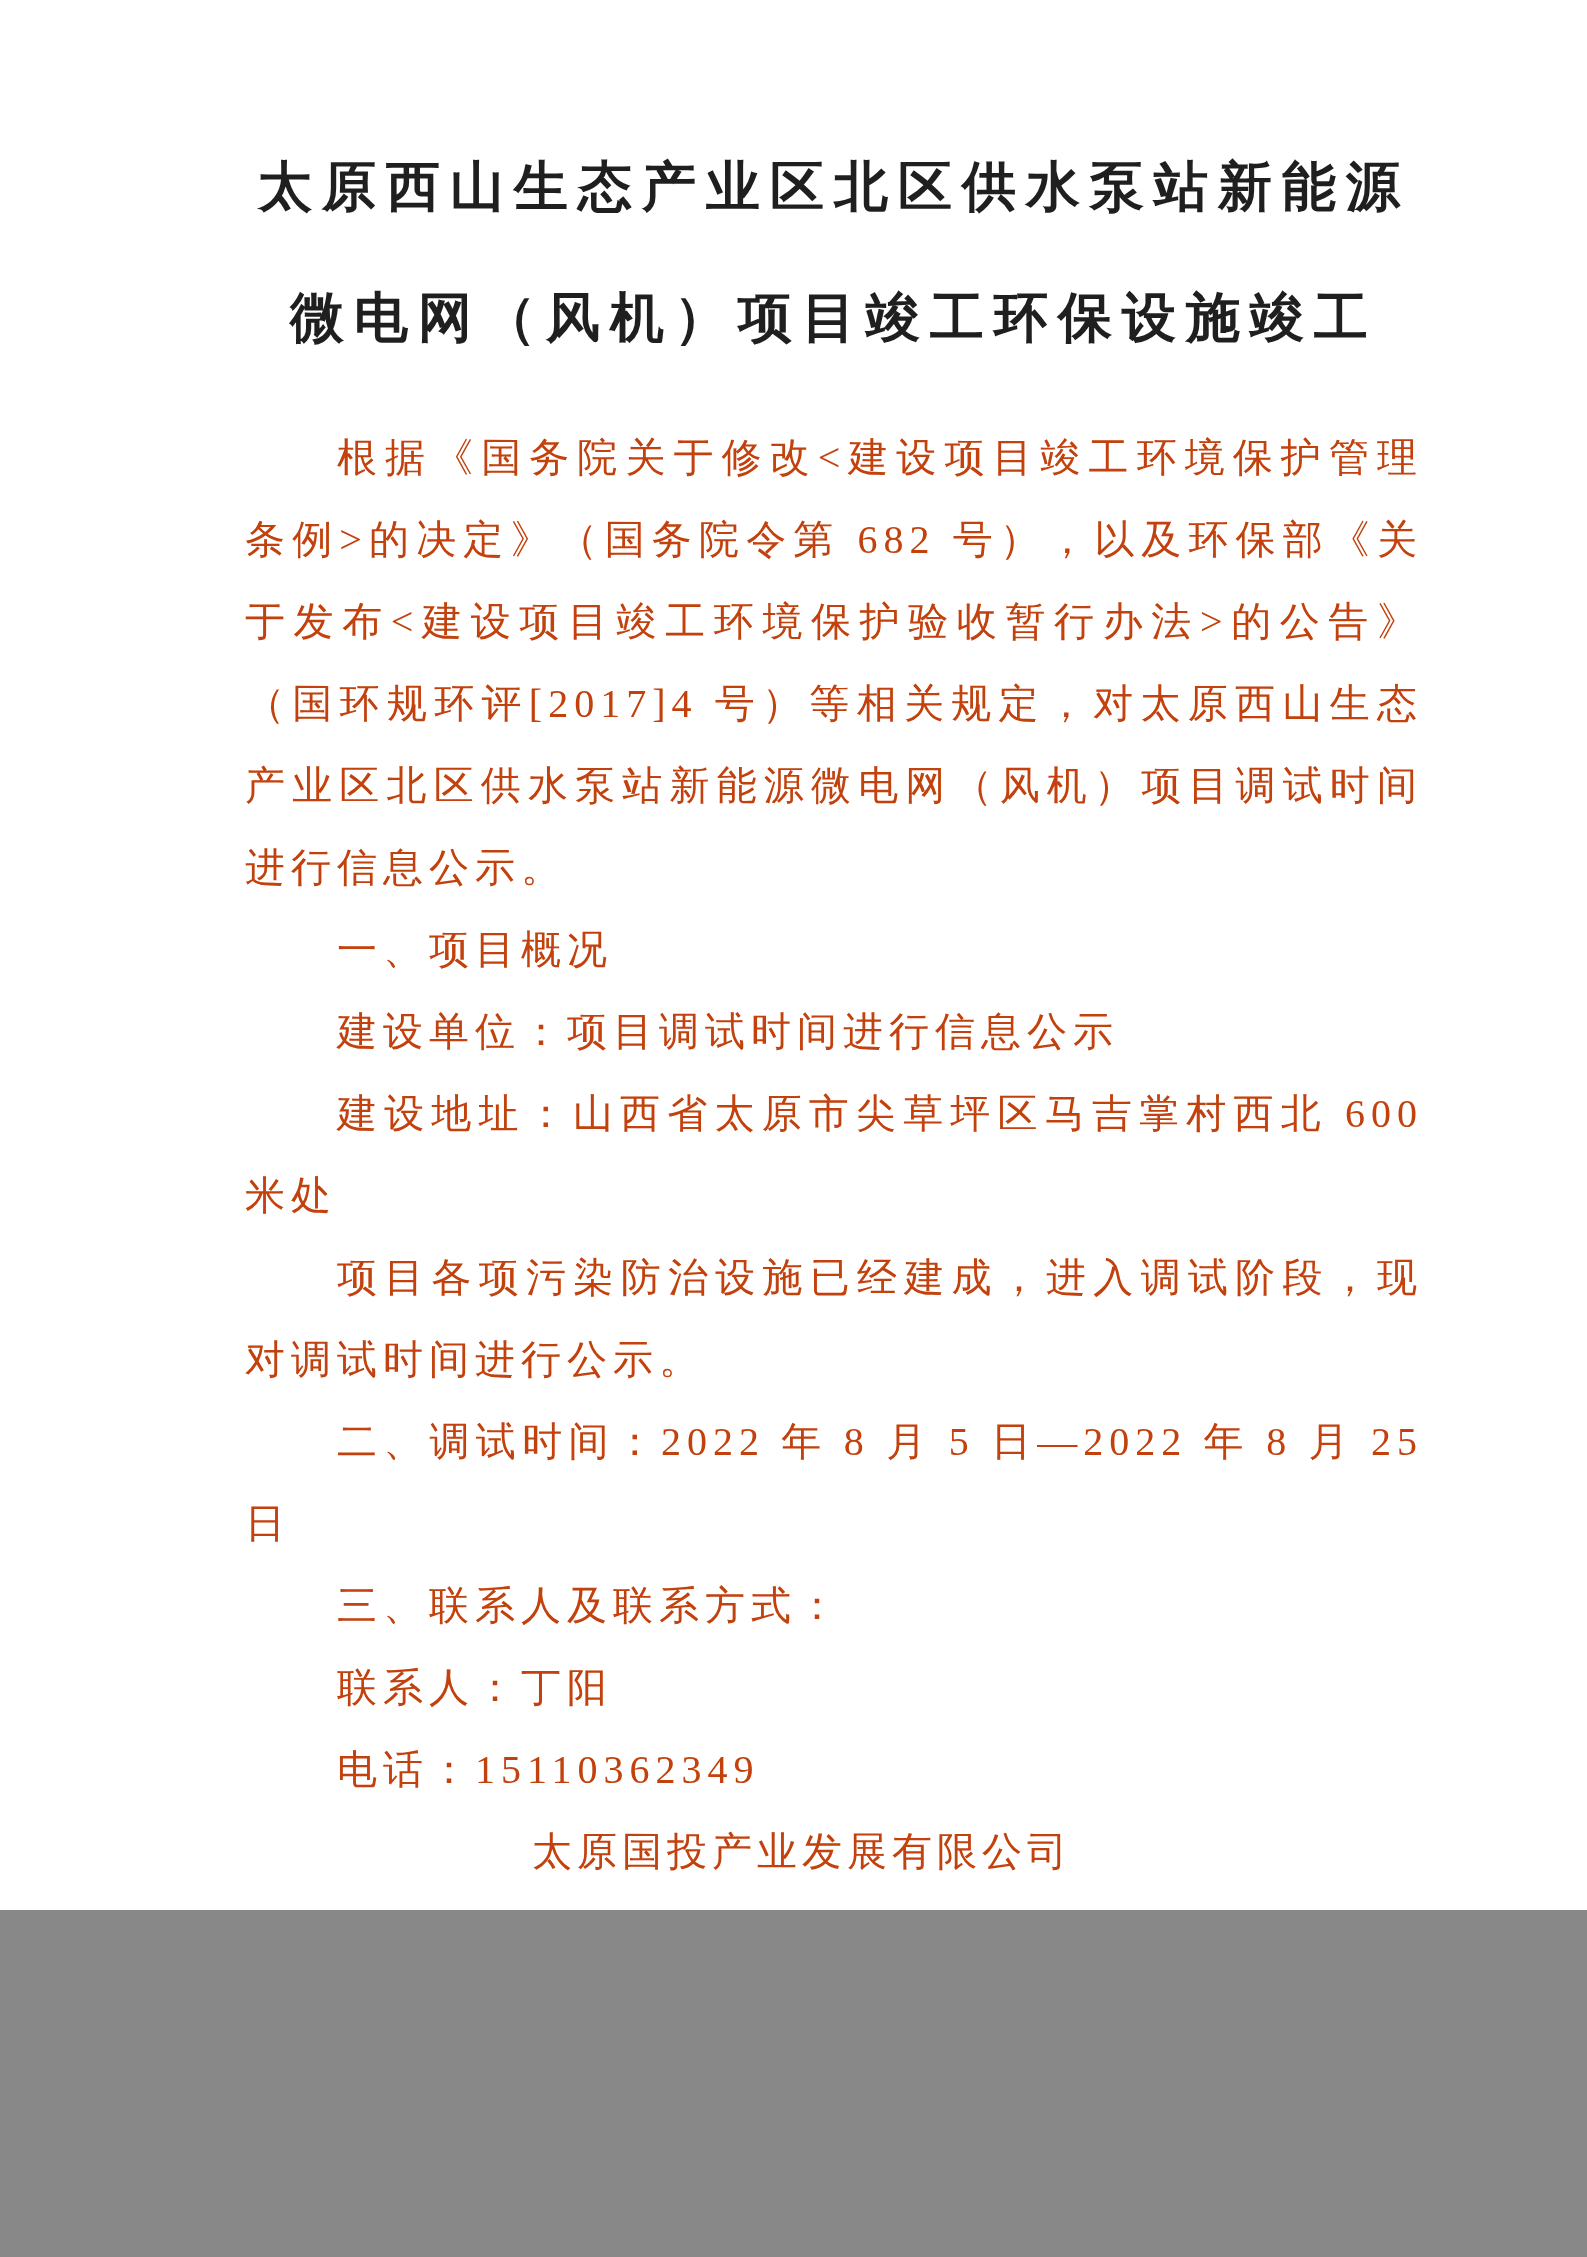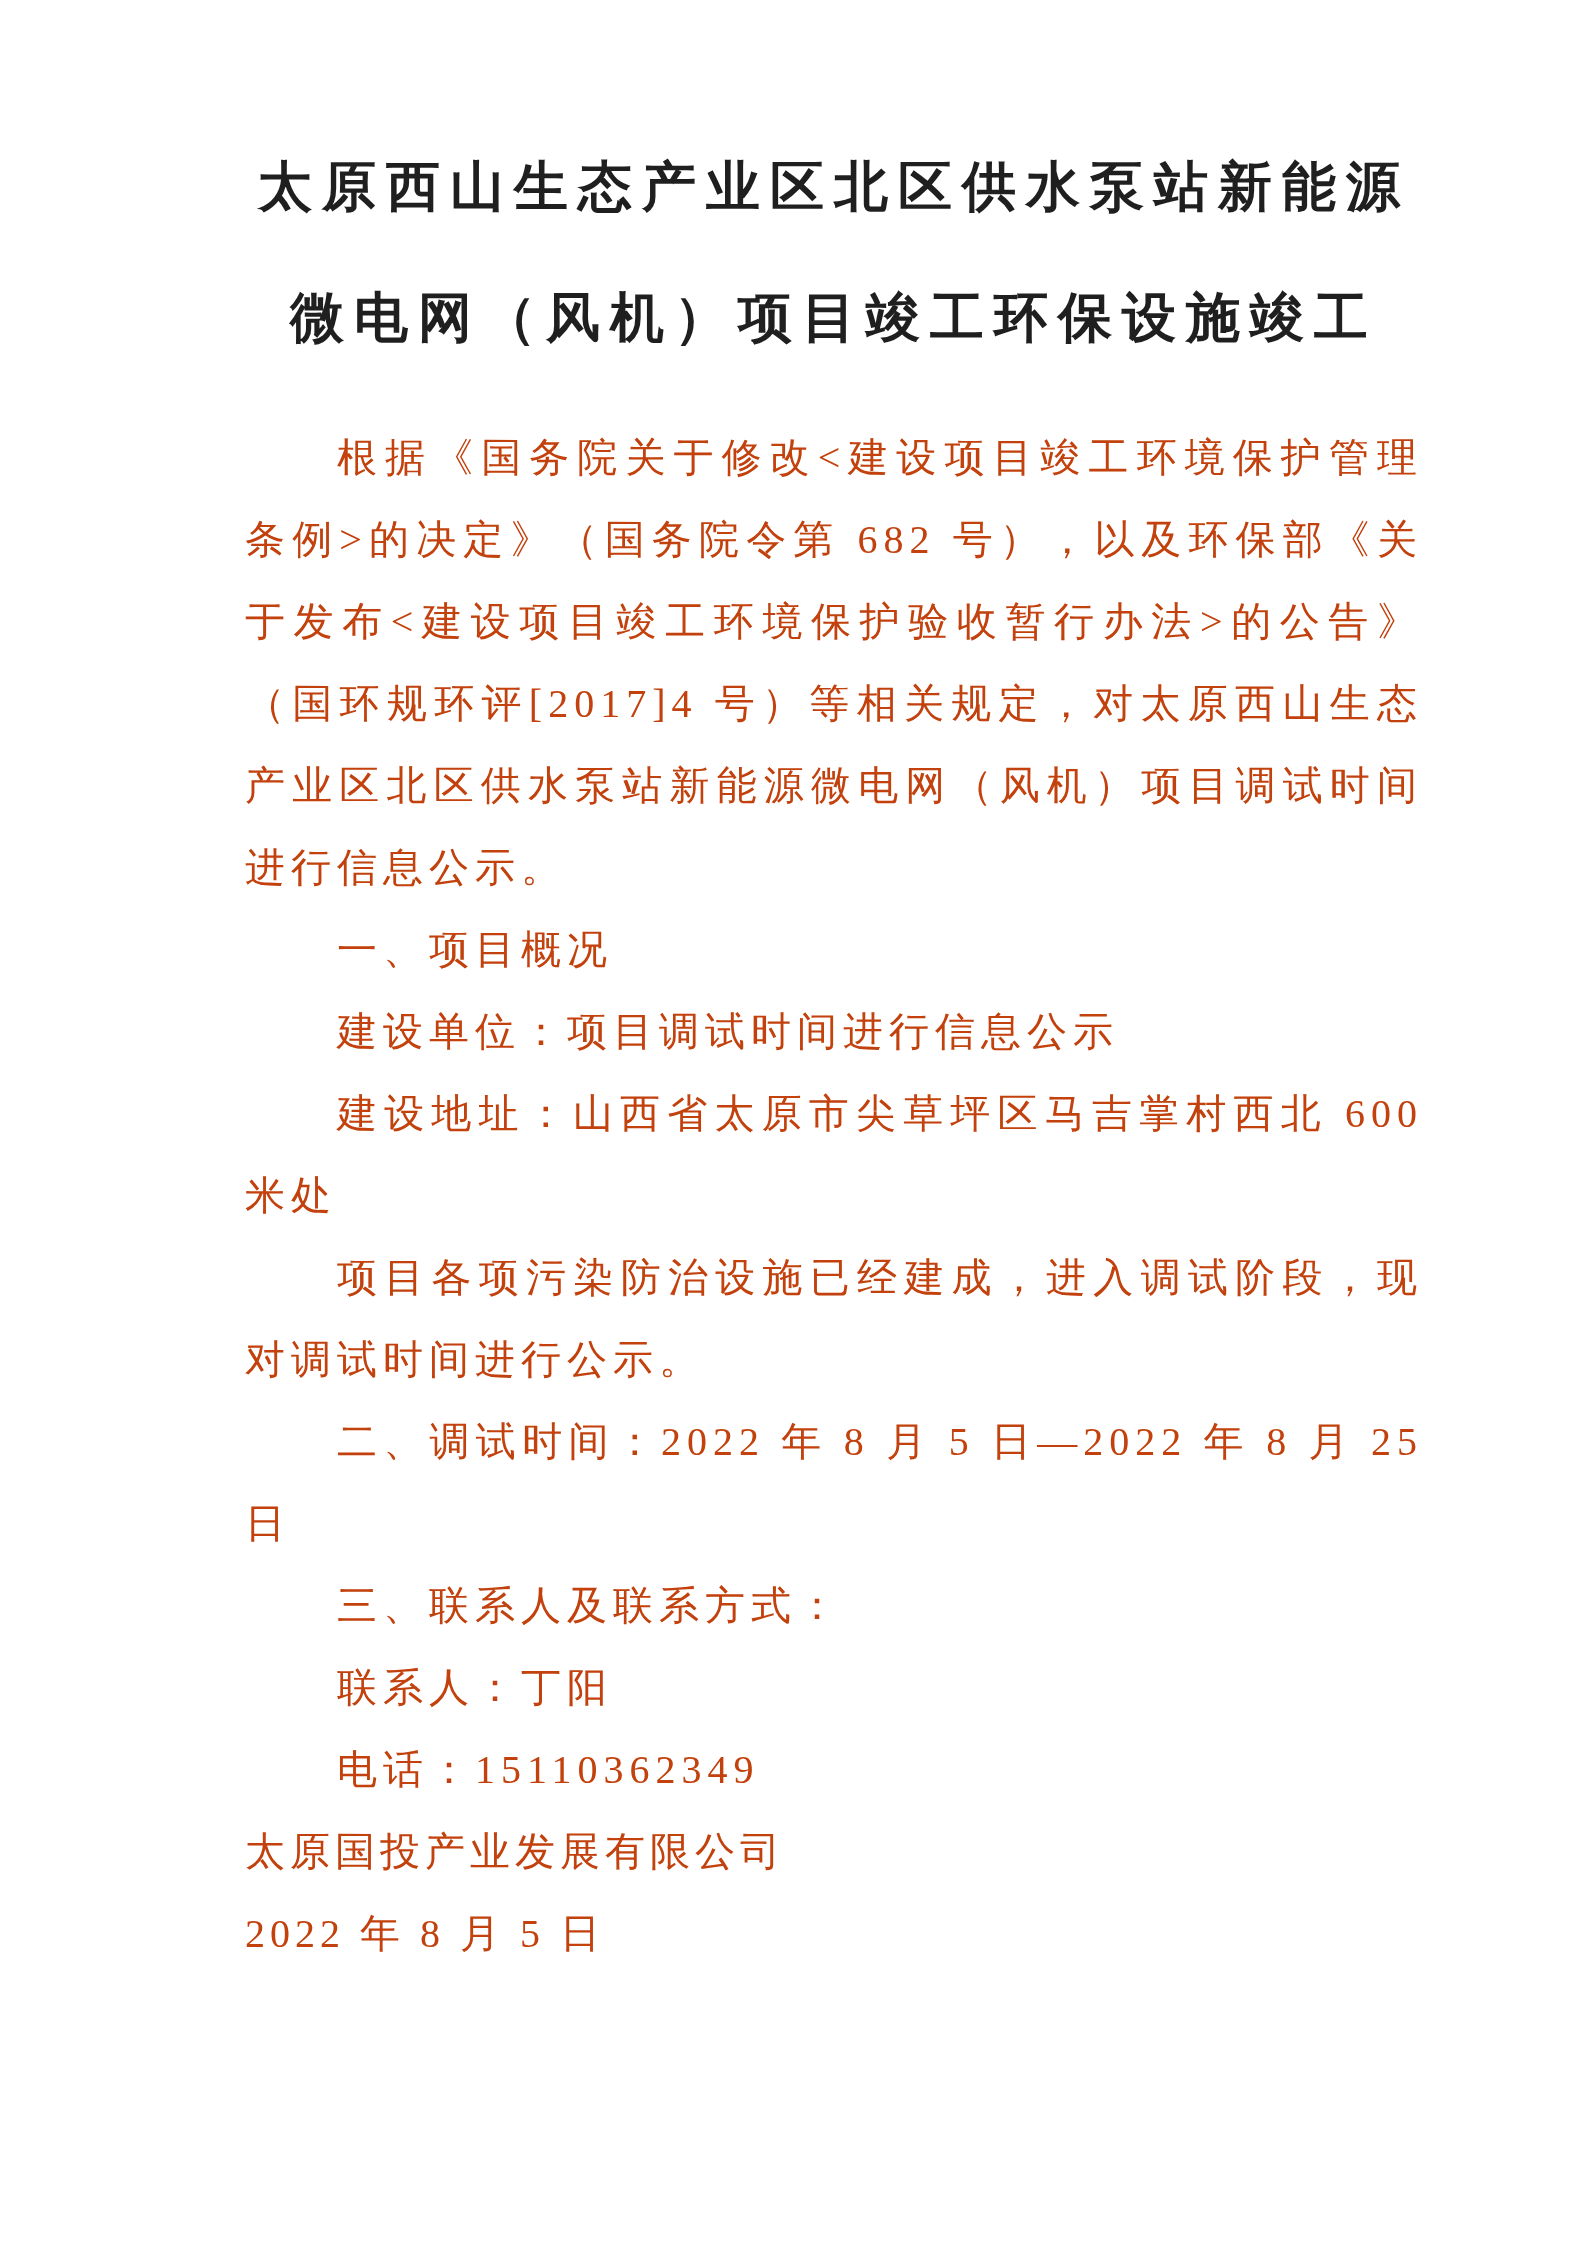--- a/index.html
+++ b/index.html
@@ -3,21 +3,21 @@
   <meta charset="utf-8">
   <style>
     html, body {
       margin: 0;
       padding: 0;
       background: #888;
     }
     .page {
       position: relative;
       width: 1587px;
-      height: 2257px;
+      height: 1910px;
       margin: 0 auto;
       background: #ffffff;
       overflow: hidden;
       font-family: "Liberation Serif", "DejaVu Serif", serif;
     }
     .doc-content {
       position: absolute;
       left: 245px;
       top: 122px;
       width: 1178px;
@@ -41,21 +41,21 @@
       margin: 0;
       color: #c2410c;
       font-size: 40px;
       font-weight: 400;
       line-height: 82px;
       letter-spacing: 6px;
       text-align: justify;
       text-indent: 92px; 
     }
     .doc-body p.sig {
-      text-align: left;
+      text-align: center;
       text-indent: 0;
       padding-right: 64px;
       letter-spacing: 5px;
     }
   </style>
 </head>
 <body>
 
 <div class="page">
   <div class="doc-content">

